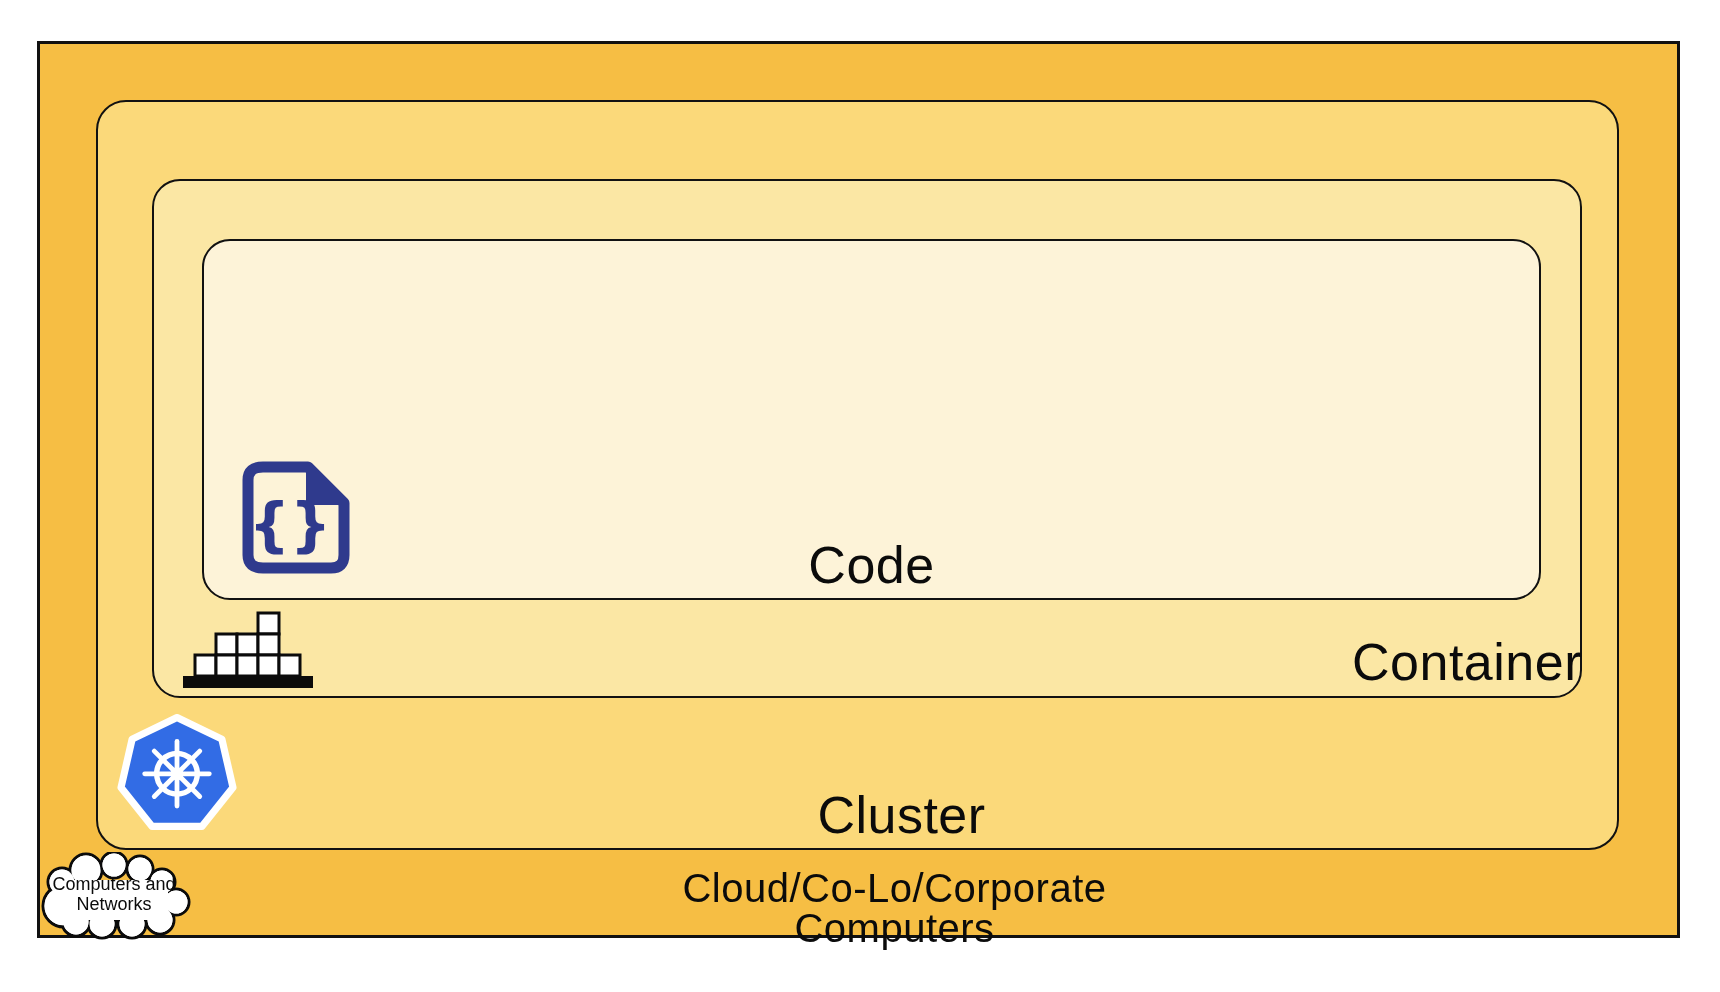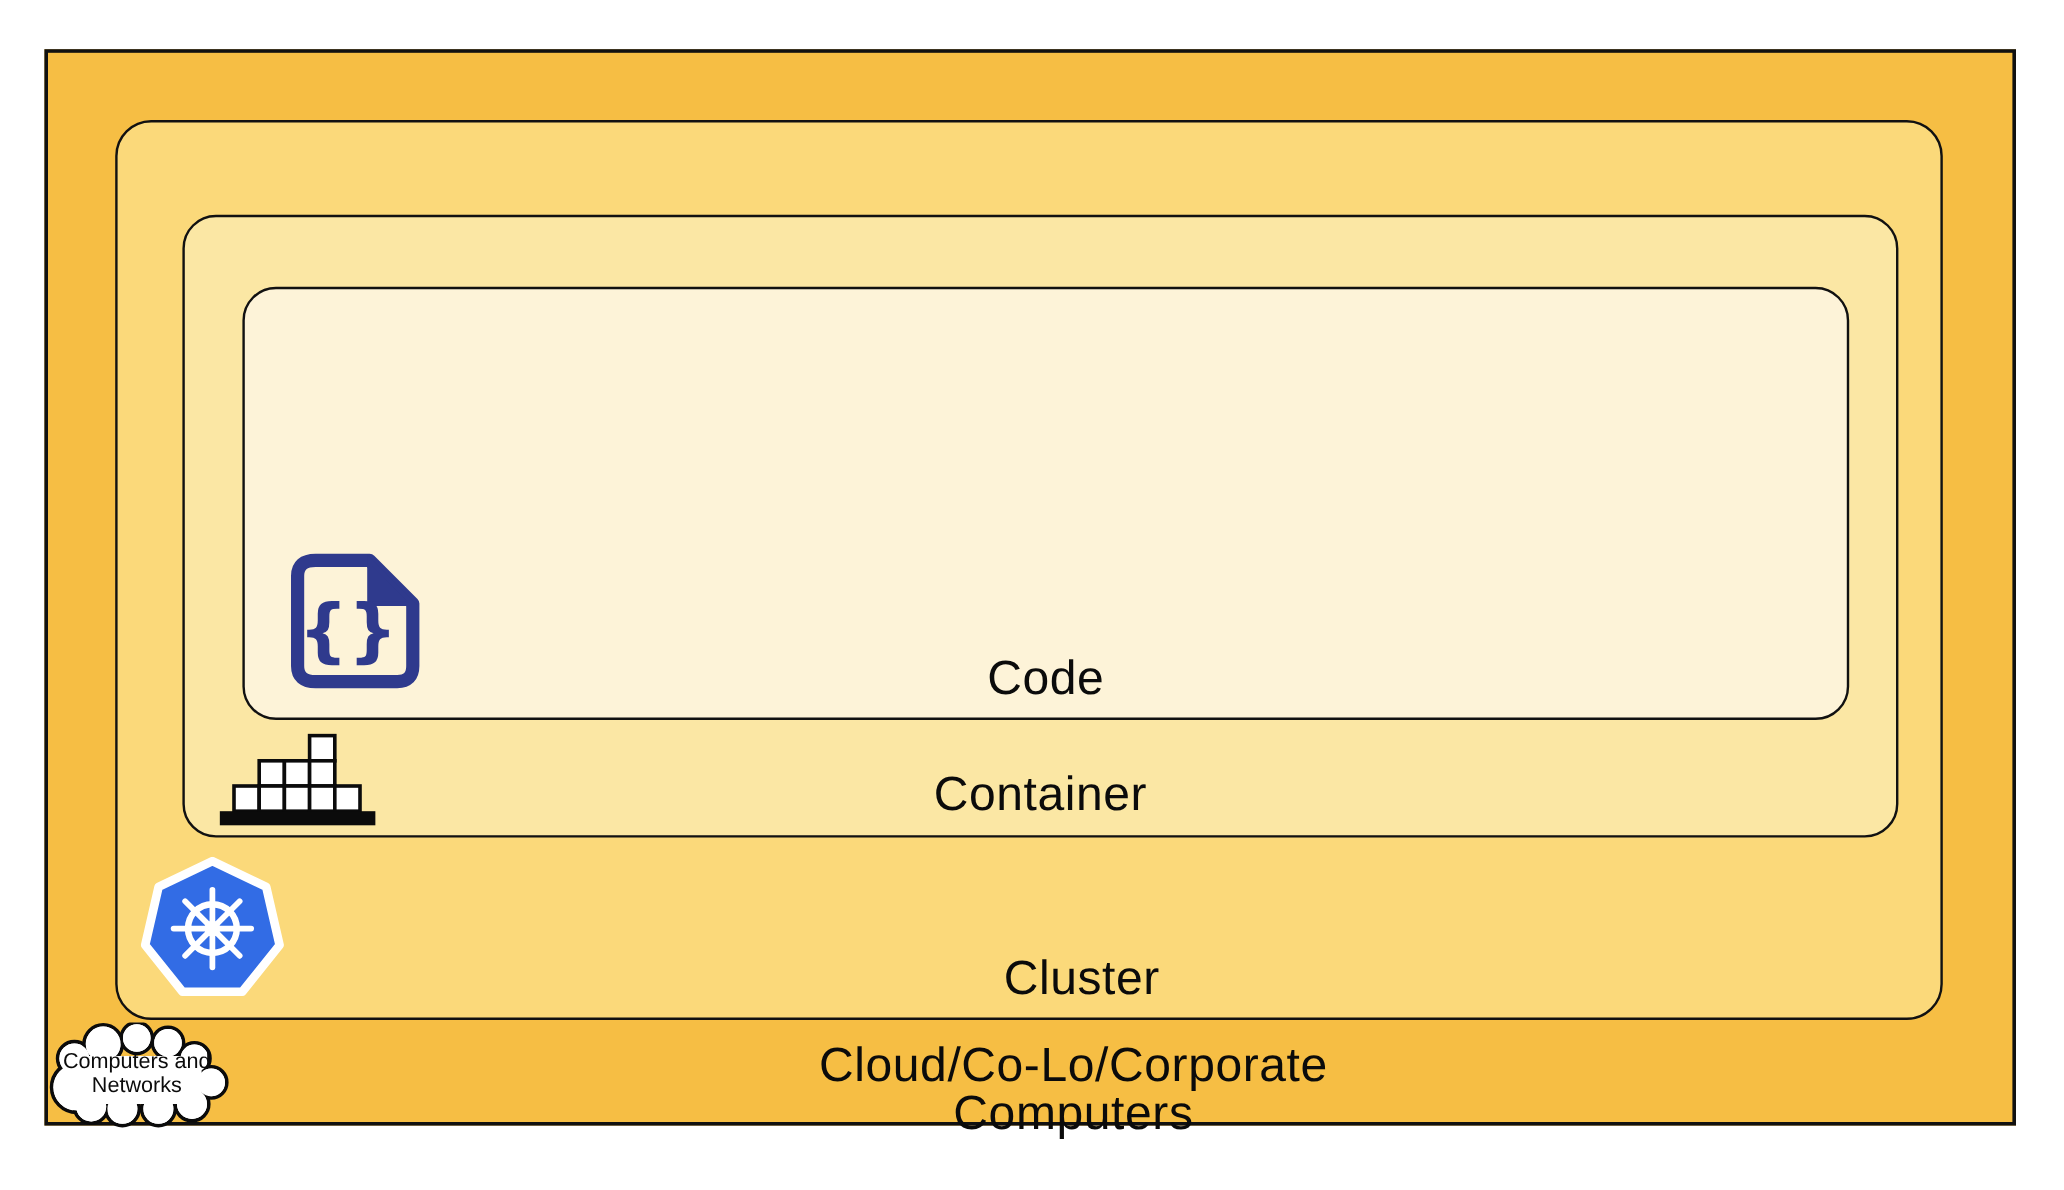--- a/index.html
+++ b/index.html
@@ -6,23 +6,23 @@
   .stage{
     position:relative;width:1720px;height:992px;background:#ffffff;overflow:hidden;
     font-family:"Liberation Sans", sans-serif;color:#0b0b0b;
   }
   .layer{position:absolute;box-sizing:border-box;border:2px solid #111111;}
   .layer-datacenter{left:37px;top:41px;width:1643px;height:897px;border-width:3px;border-radius:0;}
   .layer-cluster{left:96px;top:100px;width:1523px;height:750px;border-radius:30px;}
   .layer-container{left:152px;top:179px;width:1430px;height:519px;border-radius:28px;}
   .layer-code{left:202px;top:239px;width:1339px;height:361px;border-radius:28px;}
 
-  .layer-label{position:absolute;text-align:center;font-size:40px;line-height:40px;letter-spacing:0.5px;}
+  .layer-label{position:absolute;text-align:center;font-size:52px;line-height:40px;letter-spacing:0.5px;}
   .label-code{left:202px;width:1339px;top:545px;}
-  .label-container{left:152px;width:1430px;top:642px;}
+  .label-container{left:152px;width:1430px;top:642px;text-align:right;}
   .label-cluster{left:96px;width:1523px;top:795px;padding-left:44px;}
   .label-datacenter{left:37px;width:1715px;top:868px;font-size:40px;line-height:40px;}
 
   .icon{position:absolute;}
   .icon-codefile{left:239px;top:458px;width:114px;height:117px;}
   .icon-blocks{left:183px;top:611px;width:130px;height:77px;}
   .icon-k8s{left:117px;top:714px;width:120px;height:122px;}
   .icon-cloud{left:40px;top:852px;width:152px;height:88px;}
   .cloud-text{font-family:"Liberation Sans", sans-serif;font-size:18px;fill:#0b0b0b;}
 </style>

